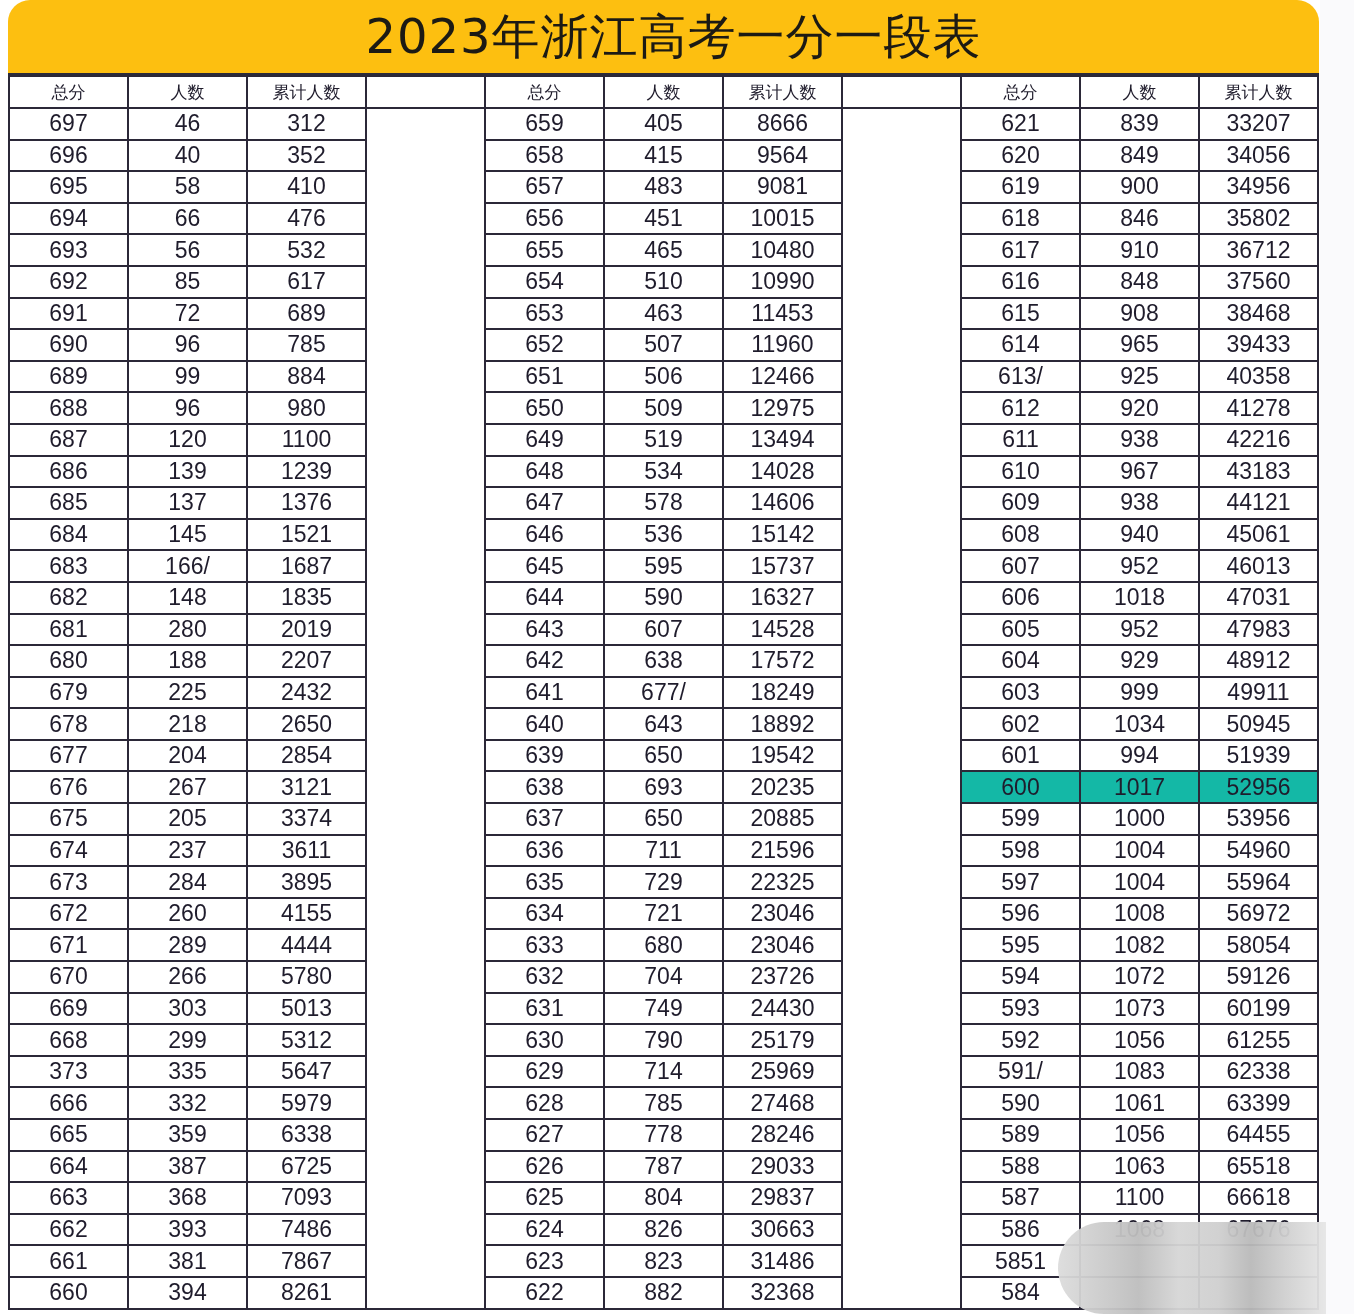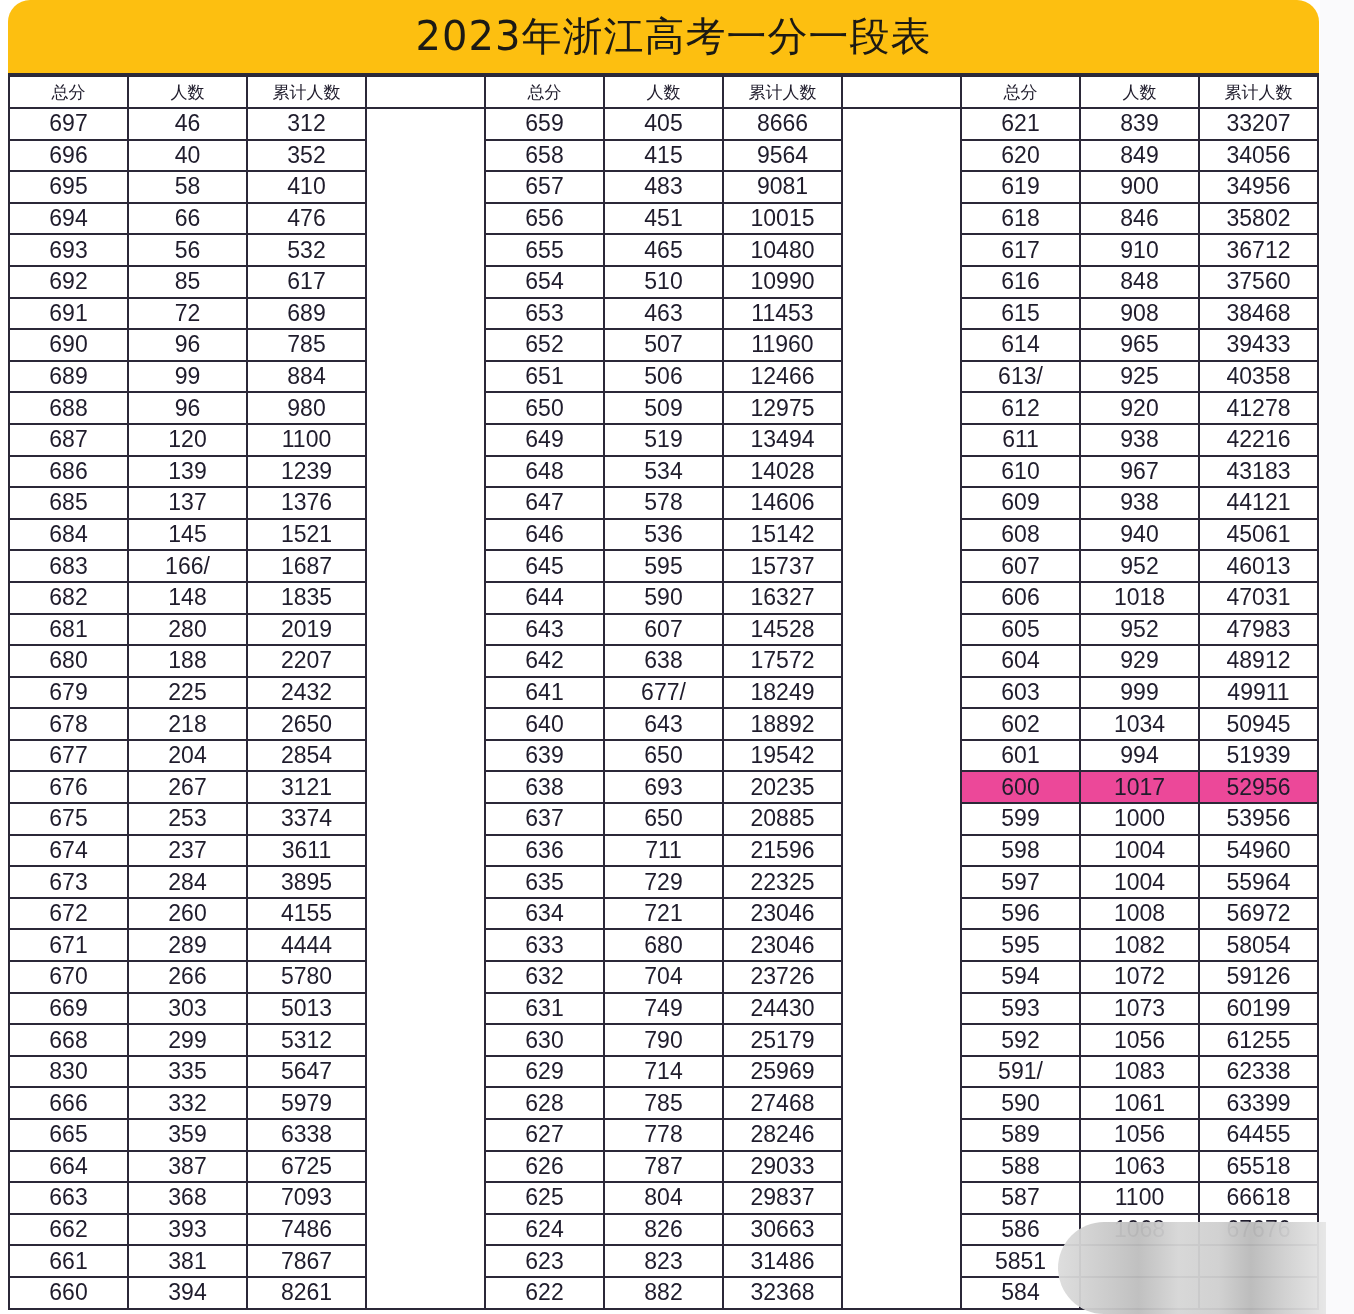--- a/index.html
+++ b/index.html
@@ -31,21 +31,21 @@
       background: #fdbf10;
       border-radius: 22px 22px 0 0;
       border-bottom: 2px solid #2a2a3a;
       box-sizing: border-box;
       display: flex;
       align-items: center;
       justify-content: center;
     }
     .title-text {
       font-family: "DejaVu Sans", "Liberation Sans", sans-serif;
-      font-size: 40px;
+      font-size: 48px;
       color: #1c1a14;
       letter-spacing: 1px;
       margin-left: 20px;
     }
     table.grid {
       position: absolute;
       left: 0;
       top: 75px;
       border-collapse: collapse;
       table-layout: fixed;
@@ -71,21 +71,21 @@
       font-size: 17px;
     }
     table.grid td.spacer {
       border-top: none;
       border-bottom: none;
     }
     table.grid tr.last td.spacer {
       border-bottom: 2px solid #2b2838;
     }
     table.grid td.hl {
-      background: #ec4899;
+      background: #14b8a6;
       text-align: center;
     }
     .watermark {
       position: absolute;
       left: 1058px;
       top: 1222px;
       width: 268px;
       height: 92px;
       border-radius: 46px 0 0 46px;
       background: linear-gradient(90deg, #dcdcdc 0%, #c8c8c8 20%, #bdbdbd 30%, #d6d6d6 45%, #cfcfcf 60%, #b9b9b9 72%, #d0d0d0 85%, #e6e6e6 100%);
@@ -419,21 +419,21 @@
           <td>638</td>
           <td>693</td>
           <td>20235</td>
           <td class="spacer"></td>
           <td class="hl">600</td>
           <td class="hl">1017</td>
           <td class="hl">52956</td>
         </tr>
         <tr>
           <td>675</td>
-          <td>253</td>
+          <td>205</td>
           <td>3374</td>
           <td class="spacer"></td>
           <td>637</td>
           <td>650</td>
           <td>20885</td>
           <td class="spacer"></td>
           <td>599</td>
           <td>1000</td>
           <td>53956</td>
         </tr>
@@ -522,21 +522,21 @@
           <td class="spacer"></td>
           <td>630</td>
           <td>790</td>
           <td>25179</td>
           <td class="spacer"></td>
           <td>592</td>
           <td>1056</td>
           <td>61255</td>
         </tr>
         <tr>
-          <td>830</td>
+          <td>373</td>
           <td>335</td>
           <td>5647</td>
           <td class="spacer"></td>
           <td>629</td>
           <td>714</td>
           <td>25969</td>
           <td class="spacer"></td>
           <td>591/</td>
           <td>1083</td>
           <td>62338</td>

